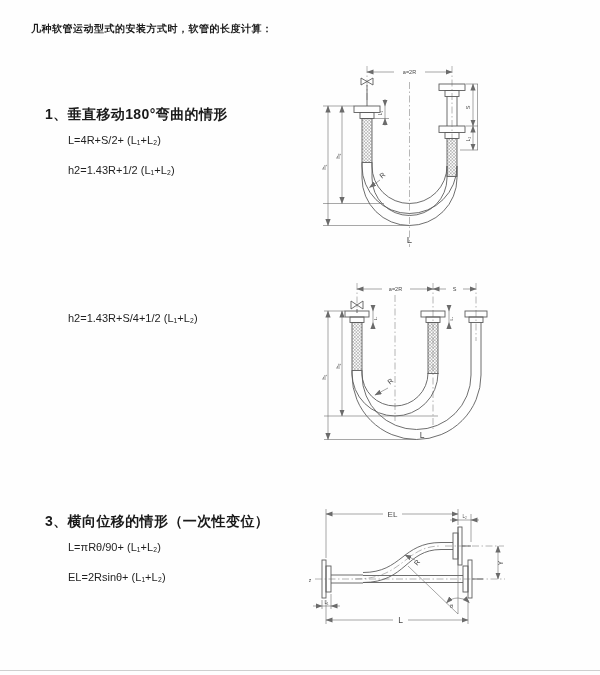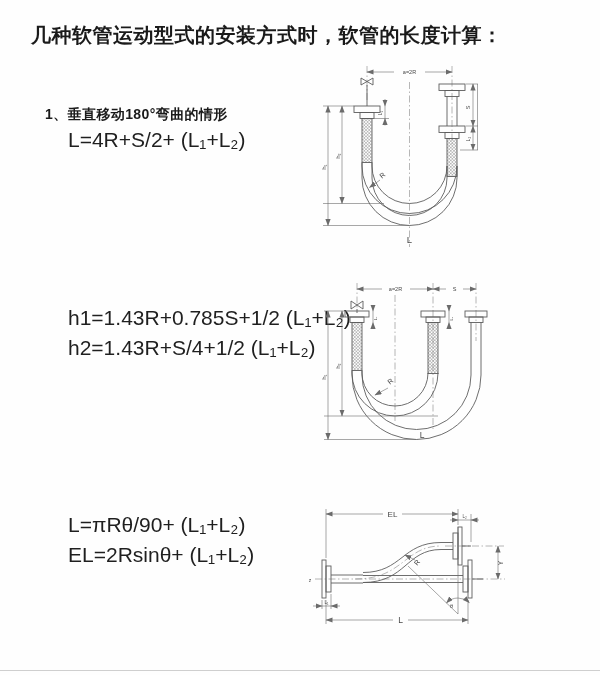--- a/index.html
+++ b/index.html
@@ -3,52 +3,53 @@
 <meta charset="utf-8">
 <style>
   html,body{margin:0;padding:0;}
   body{
     width:600px;height:675px;position:relative;overflow:hidden;
     background:#fefefe;color:#1d1d1d;
     font-family:"Liberation Sans","DejaVu Sans",sans-serif;
   }
   .title{
     position:absolute;left:31px;top:22px;
-    font-size:20px;font-weight:bold;letter-spacing:0.5px;color:#1a1a1a;
+    font-size:10px;font-weight:bold;letter-spacing:0.5px;color:#1a1a1a;
   }
   .text-block{position:absolute;left:45px;width:280px;}
   .sec-heading{font-size:14px;font-weight:bold;line-height:22px;color:#1a1a1a;letter-spacing:0.4px;}
-  .formula{font-size:21px;height:30px;line-height:30px;padding-left:23px;color:#1f1f1f;white-space:nowrap;}
+  .formula{font-size:11px;height:30px;line-height:30px;padding-left:23px;color:#1f1f1f;white-space:nowrap;}
   .s1{top:103px;} .s2{top:303px;} .s3{top:510px;}
   .diagram{position:absolute;}
   .d1{left:318px;top:66px;} .d2{left:318px;top:281px;} .d3{left:305px;top:502px;}
   .geo path,.geo rect,.geo line,.geo polygon{stroke:#5d5d5d;fill:none;stroke-width:0.9;}
   .geo .cl{stroke:#7a7a7a;stroke-width:0.55;stroke-dasharray:7 2.5 1.5 2.5;}
   .geo .hatch1{fill:url(#braid1);}
   .geo .hatch2{fill:url(#braid2);}
   .dim line,.dim path{stroke:#6b6b6b;fill:none;stroke-width:0.6;}
   .lbl text{fill:#474747;font-family:"Liberation Sans","DejaVu Sans",sans-serif;}
   .scan-edge{position:absolute;left:0;right:0;bottom:4px;height:1px;background:#cfcfcf;}
 </style>
 </head>
 <body>
 
 <div class="title">几种软管运动型式的安装方式时，软管的长度计算：</div>
 
 <section class="text-block s1">
   <div class="sec-heading">1、垂直移动180°弯曲的情形</div>
   <div class="formula">L=4R+S/2+ (L₁+L₂)</div>
+  <div class="formula">h2=1.43R+1/2 (L₁+L₂)</div>
 </section>
 
 <section class="text-block s2">
-  <div class="formula">h1=1.43R+0.785S+1/2 (L₁+L₂)</div>
   <div class="formula">h2=1.43R+S/4+1/2 (L₁+L₂)</div>
 </section>
 
 <section class="text-block s3">
+  <div class="sec-heading">3、横向位移的情形（一次性变位）</div>
   <div class="formula">L=πRθ/90+ (L₁+L₂)</div>
   <div class="formula">EL=2Rsinθ+ (L₁+L₂)</div>
 </section>
 
 <svg class="diagram d1" width="175" height="185" viewBox="0 0 175 185">
   <defs>
     <pattern id="braid1" width="3.2" height="3.2" patternUnits="userSpaceOnUse">
       <path d="M0,3.2 L3.2,0 M0,0 L3.2,3.2" stroke="#8b8b8b" stroke-width="0.5" fill="none"></path>
     </pattern>
     <marker id="ar1e" markerWidth="8" markerHeight="6" refX="6.5" refY="2.6" orient="auto" markerUnits="userSpaceOnUse">

